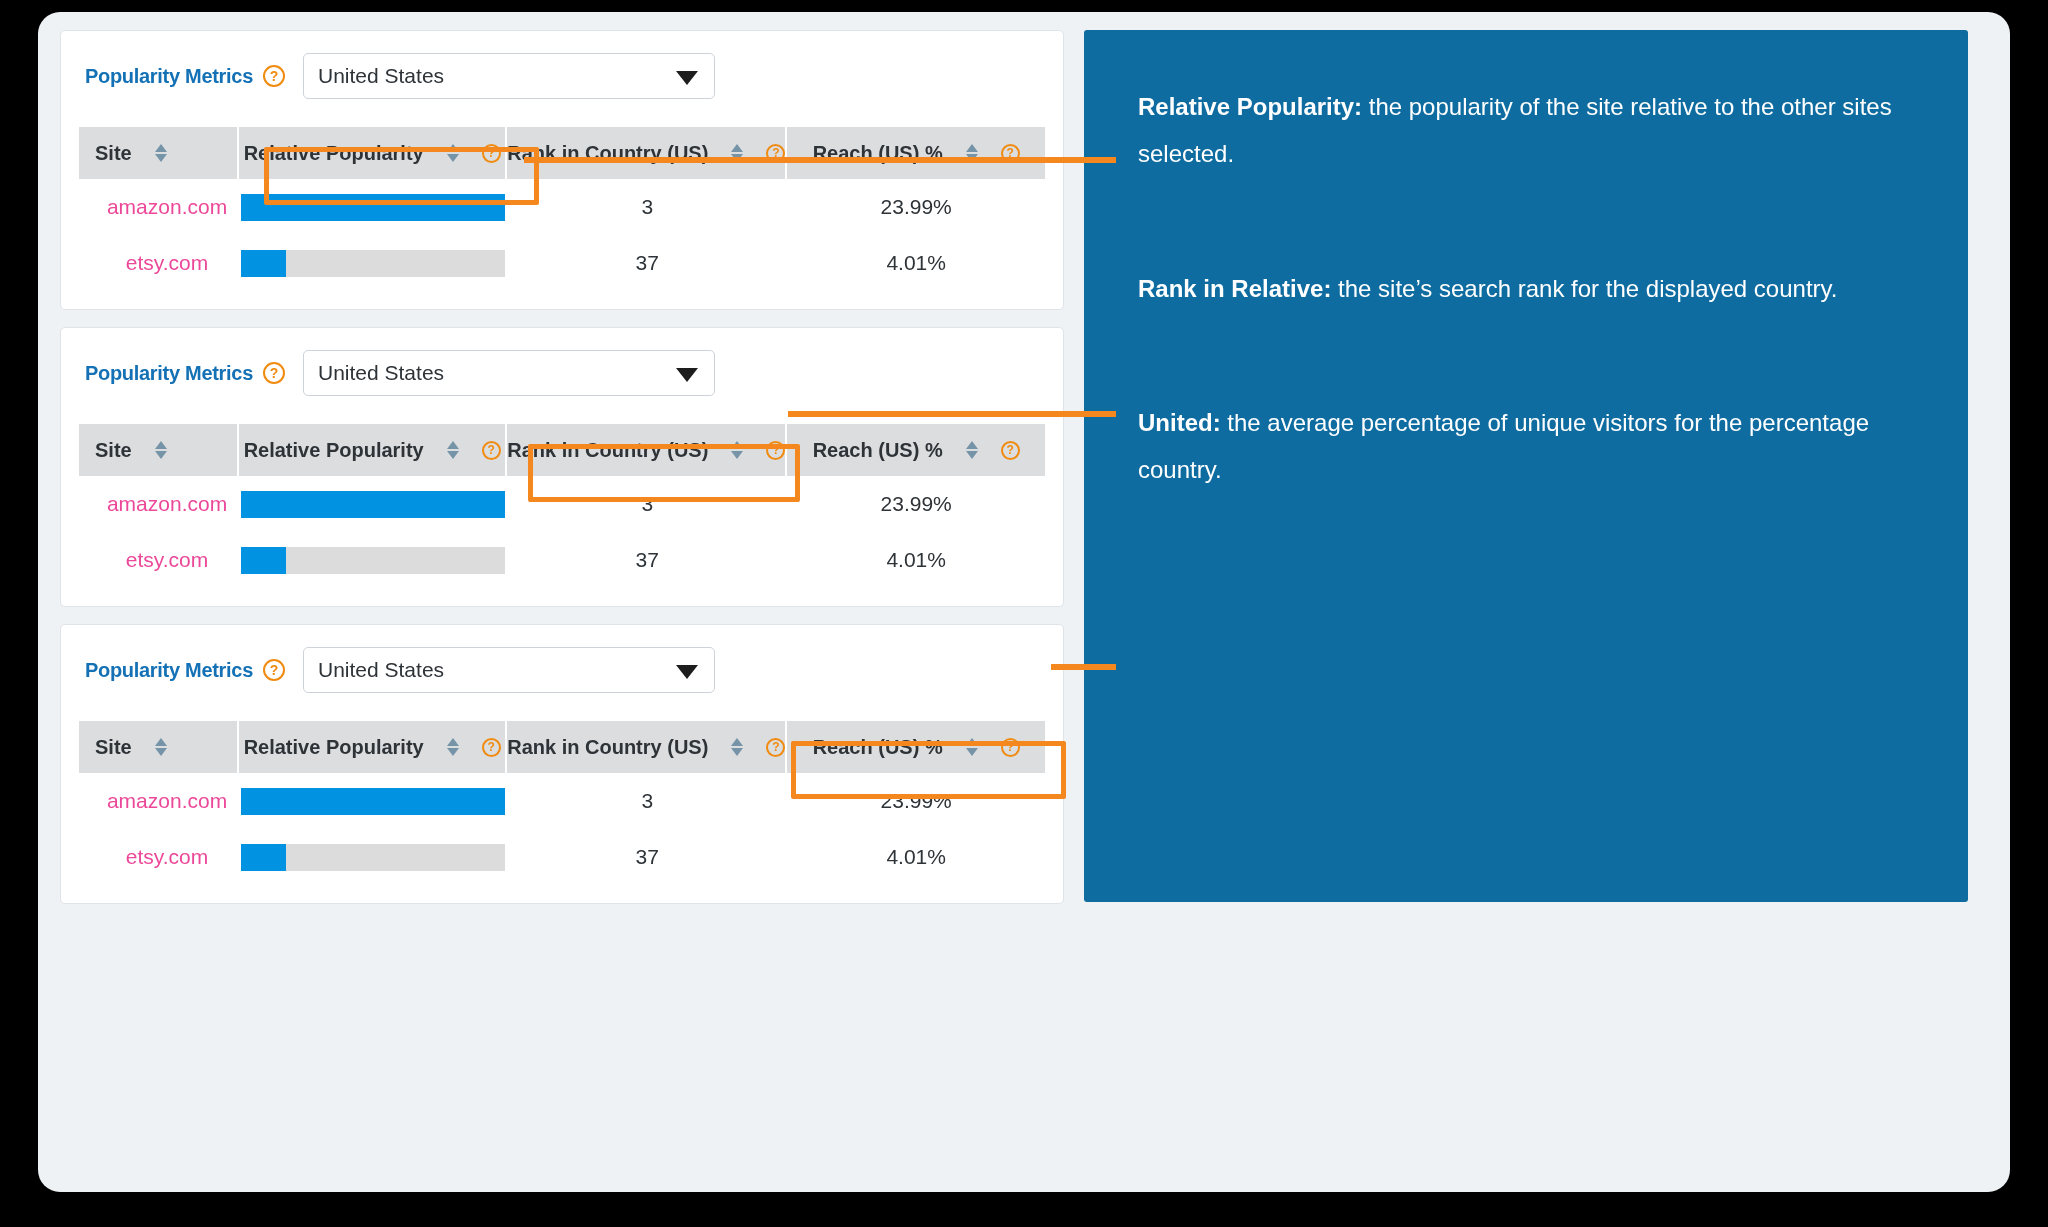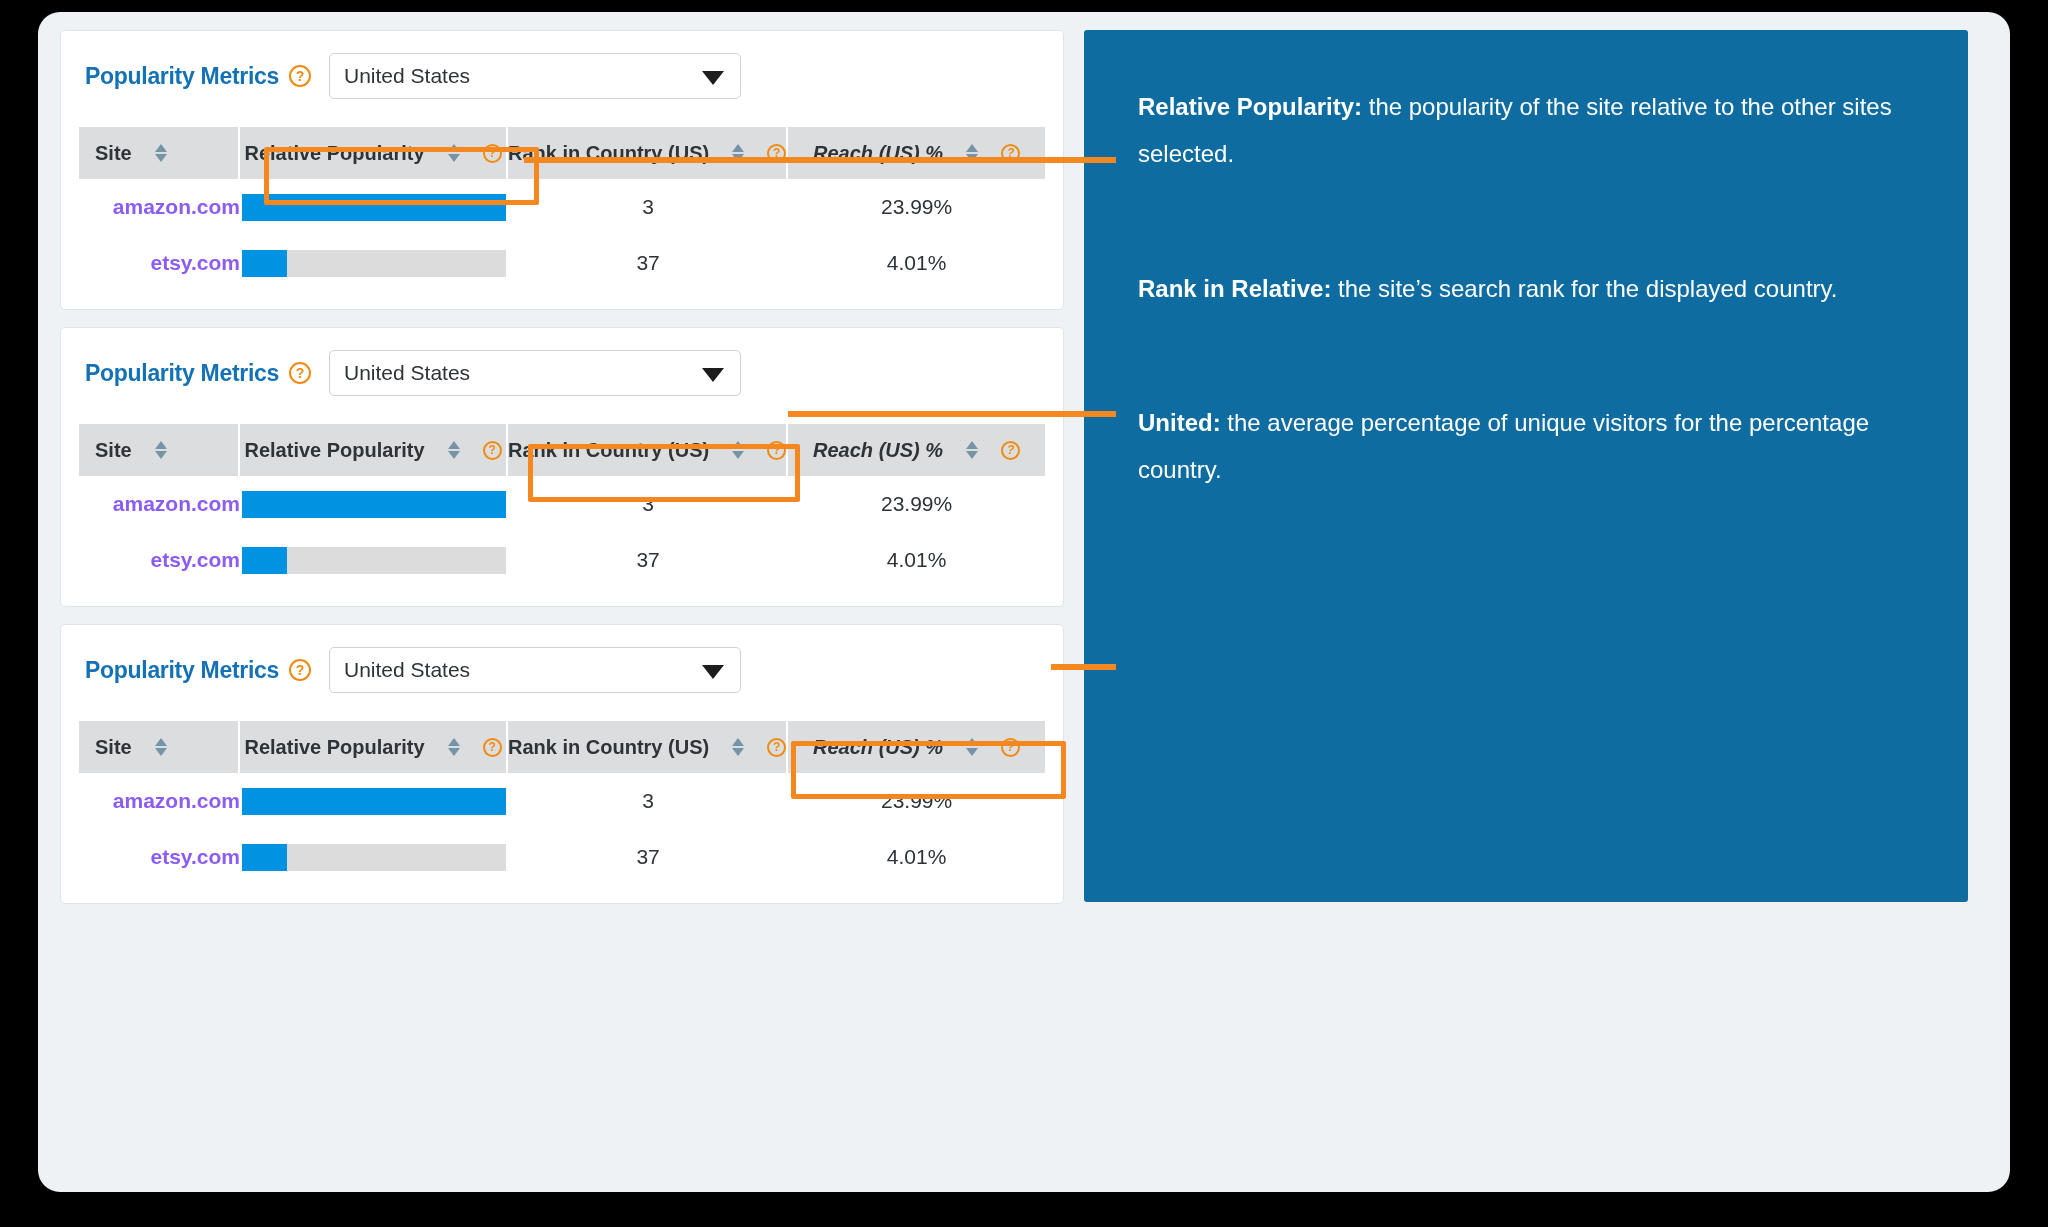--- a/index.html
+++ b/index.html
@@ -38,21 +38,21 @@
     position: relative;
   }
   .panel-head {
     display: flex;
     align-items: center;
     padding: 22px 24px 8px 24px;
     gap: 10px;
   }
   .panel-title {
     color: #1471b5;
-    font-size: 23px;
+    font-size: 20px;
     font-weight: bold;
     letter-spacing: -0.3px;
     white-space: nowrap;
   }
   .help-icon {
     display: inline-flex;
     align-items: center;
     justify-content: center;
     width: 22px; height: 22px;
     border: 2px solid #f08b10;
@@ -108,21 +108,21 @@
   .tbl th {
     background: #dcdddf;
     height: 52px;
     font-size: 20px;
     font-weight: bold;
     color: #2e3338;
     border-right: 2px solid #ffffff;
     position: relative;
     white-space: nowrap;
   }
-  .tbl th:last-child { border-right: none; font-style: italic; }
+  .tbl th:last-child { border-right: none; }
   .th-inner {
     display: flex;
     align-items: center;
     justify-content: center;
     gap: 23px;
   }
   .th-site .th-inner { justify-content: flex-start; padding-left: 16px; }
 
   .sort-arrows {
     display: inline-flex;
@@ -140,25 +140,24 @@
   .sort-arrows i.down { border-top: 8px solid #7694a8; }
 
   .tbl td {
     height: 56px;
     font-size: 21px;
     color: #2e3338;
     text-align: center;
     vertical-align: middle;
   }
   .tbl td.site {
-    text-align: right;
+    text-align: center;
     padding-left: 16px;
-    color: #8b5cf6;
+    color: #ec4899;
     font-size: 21px;
-    font-weight: bold;
   }
   .bar-track {
     height: 27px;
     background: #dcdcdc;
     width: 100%;
   }
   .bar-fill {
     height: 100%;
     background: #0193e2;
   }

